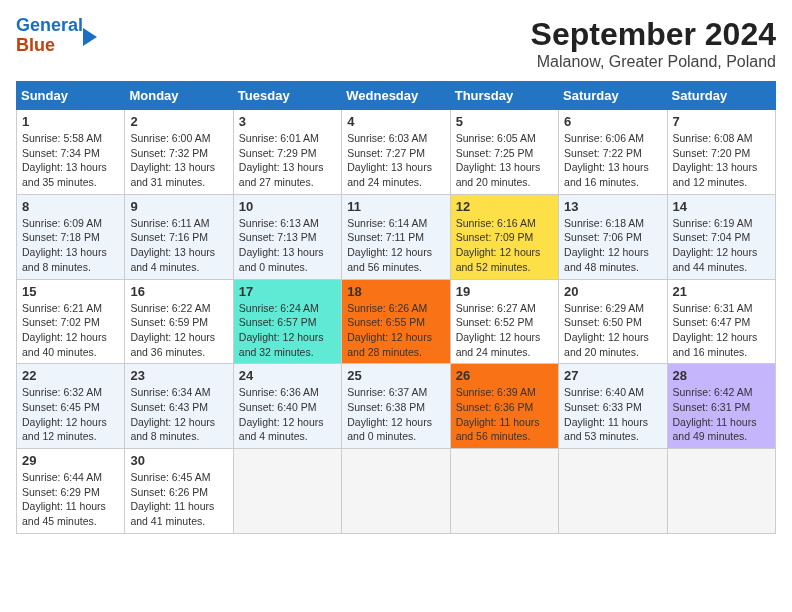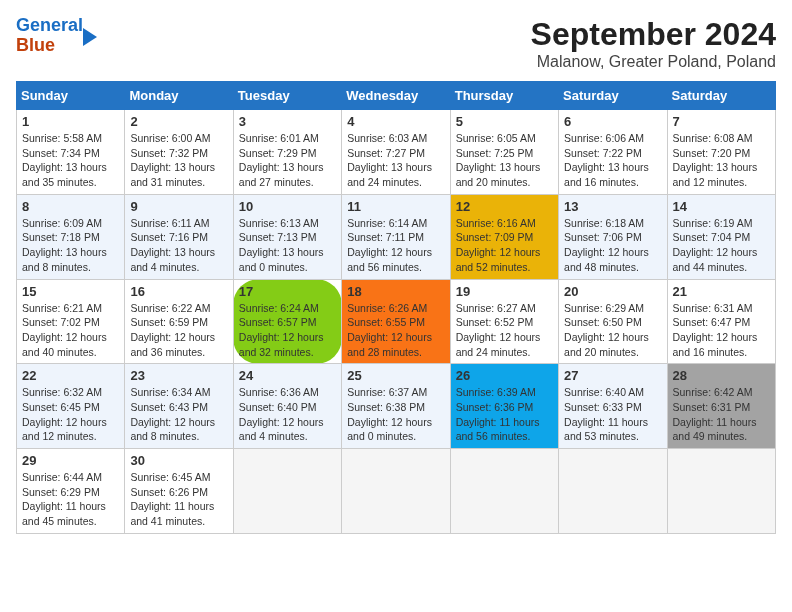--- a/index.html
+++ b/index.html
@@ -164,21 +164,21 @@
           <div class="day-info">Sunrise: 6:11 AM<br>Sunset: 7:16 PM<br>Daylight: 13 hours and 4 minutes.</div>
         </td>
         <td style="background: rgb(238, 244, 252);">
           <span class="day-num">10</span>
           <div class="day-info">Sunrise: 6:13 AM<br>Sunset: 7:13 PM<br>Daylight: 13 hours and 0 minutes.</div>
         </td>
         <td style="background: rgb(238, 244, 252);">
           <span class="day-num">11</span>
           <div class="day-info">Sunrise: 6:14 AM<br>Sunset: 7:11 PM<br>Daylight: 12 hours and 56 minutes.</div>
         </td>
-        <td style="background: #eab308;">
+        <td style="background: #fde047;">
           <span class="day-num">12</span>
           <div class="day-info">Sunrise: 6:16 AM<br>Sunset: 7:09 PM<br>Daylight: 12 hours and 52 minutes.</div>
         </td>
         <td style="background: rgb(238, 244, 252);">
           <span class="day-num">13</span>
           <div class="day-info">Sunrise: 6:18 AM<br>Sunset: 7:06 PM<br>Daylight: 12 hours and 48 minutes.</div>
         </td>
         <td style="background: rgb(238, 244, 252);">
           <span class="day-num">14</span>
           <div class="day-info">Sunrise: 6:19 AM<br>Sunset: 7:04 PM<br>Daylight: 12 hours and 44 minutes.</div>
@@ -186,21 +186,21 @@
       </tr>
       <tr>
         <td style="background: rgb(255, 255, 255);">
           <span class="day-num">15</span>
           <div class="day-info">Sunrise: 6:21 AM<br>Sunset: 7:02 PM<br>Daylight: 12 hours and 40 minutes.</div>
         </td>
         <td style="background: rgb(255, 255, 255);">
           <span class="day-num">16</span>
           <div class="day-info">Sunrise: 6:22 AM<br>Sunset: 6:59 PM<br>Daylight: 12 hours and 36 minutes.</div>
         </td>
-        <td style="background: #84cc16; border-radius: 26px;">
+        <td style="background: #5eead4;">
           <span class="day-num">17</span>
           <div class="day-info">Sunrise: 6:24 AM<br>Sunset: 6:57 PM<br>Daylight: 12 hours and 32 minutes.</div>
         </td>
         <td style="background: #f97316;">
           <span class="day-num">18</span>
           <div class="day-info">Sunrise: 6:26 AM<br>Sunset: 6:55 PM<br>Daylight: 12 hours and 28 minutes.</div>
         </td>
         <td style="background: rgb(255, 255, 255);">
           <span class="day-num">19</span>
           <div class="day-info">Sunrise: 6:27 AM<br>Sunset: 6:52 PM<br>Daylight: 12 hours and 24 minutes.</div>
@@ -224,29 +224,29 @@
           <div class="day-info">Sunrise: 6:34 AM<br>Sunset: 6:43 PM<br>Daylight: 12 hours and 8 minutes.</div>
         </td>
         <td style="background: rgb(238, 244, 252);">
           <span class="day-num">24</span>
           <div class="day-info">Sunrise: 6:36 AM<br>Sunset: 6:40 PM<br>Daylight: 12 hours and 4 minutes.</div>
         </td>
         <td style="background: rgb(238, 244, 252);">
           <span class="day-num">25</span>
           <div class="day-info">Sunrise: 6:37 AM<br>Sunset: 6:38 PM<br>Daylight: 12 hours and 0 minutes.</div>
         </td>
-        <td style="background: #0ea5e9;">
+        <td style="background: #f97316;">
           <span class="day-num">26</span>
           <div class="day-info">Sunrise: 6:39 AM<br>Sunset: 6:36 PM<br>Daylight: 11 hours and 56 minutes.</div>
         </td>
         <td style="background: rgb(238, 244, 252);">
           <span class="day-num">27</span>
           <div class="day-info">Sunrise: 6:40 AM<br>Sunset: 6:33 PM<br>Daylight: 11 hours and 53 minutes.</div>
         </td>
-        <td style="background: #a3a3a3;">
+        <td style="background: #c4b5fd;">
           <span class="day-num">28</span>
           <div class="day-info">Sunrise: 6:42 AM<br>Sunset: 6:31 PM<br>Daylight: 11 hours and 49 minutes.</div>
         </td>
       </tr>
       <tr>
         <td style="background: rgb(255, 255, 255);">
           <span class="day-num">29</span>
           <div class="day-info">Sunrise: 6:44 AM<br>Sunset: 6:29 PM<br>Daylight: 11 hours and 45 minutes.</div>
         </td>
         <td style="background: rgb(255, 255, 255);">

